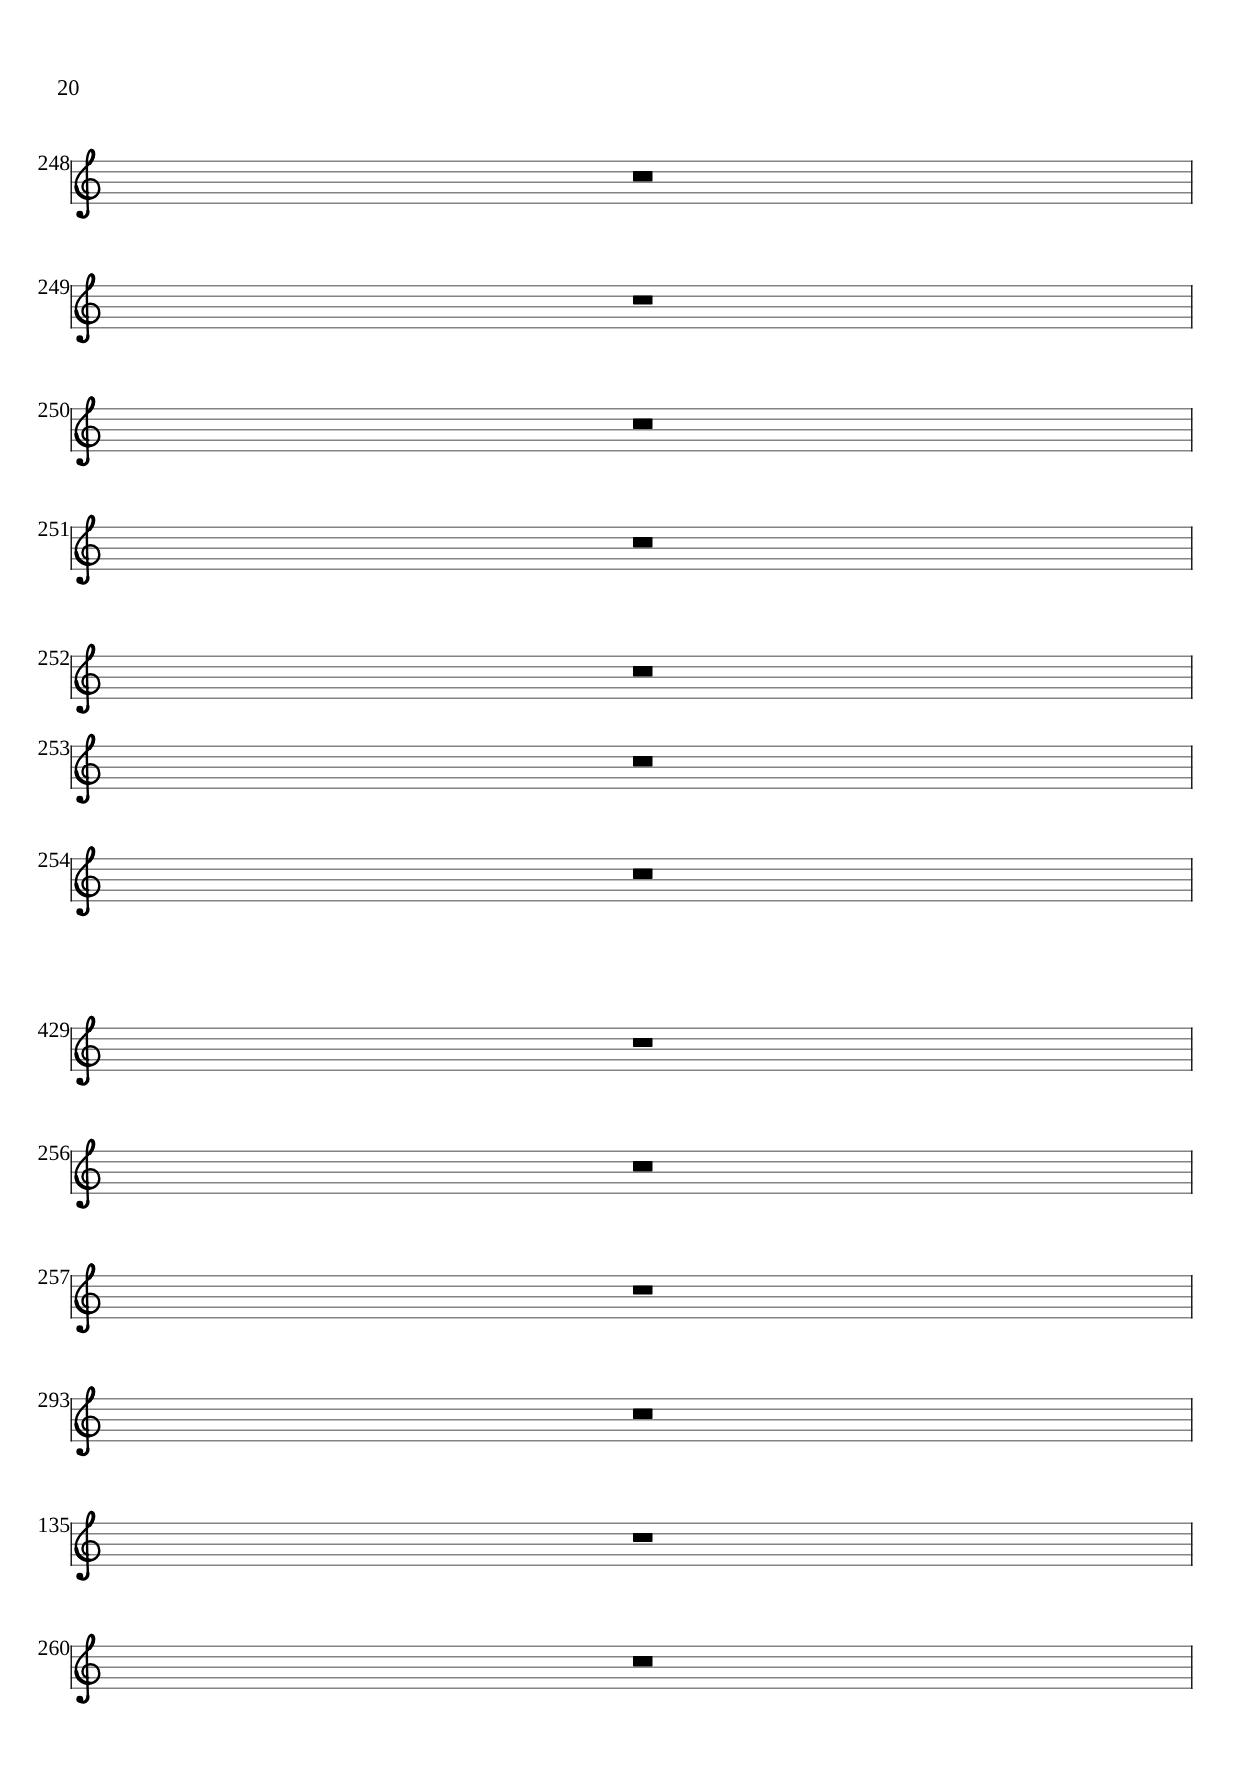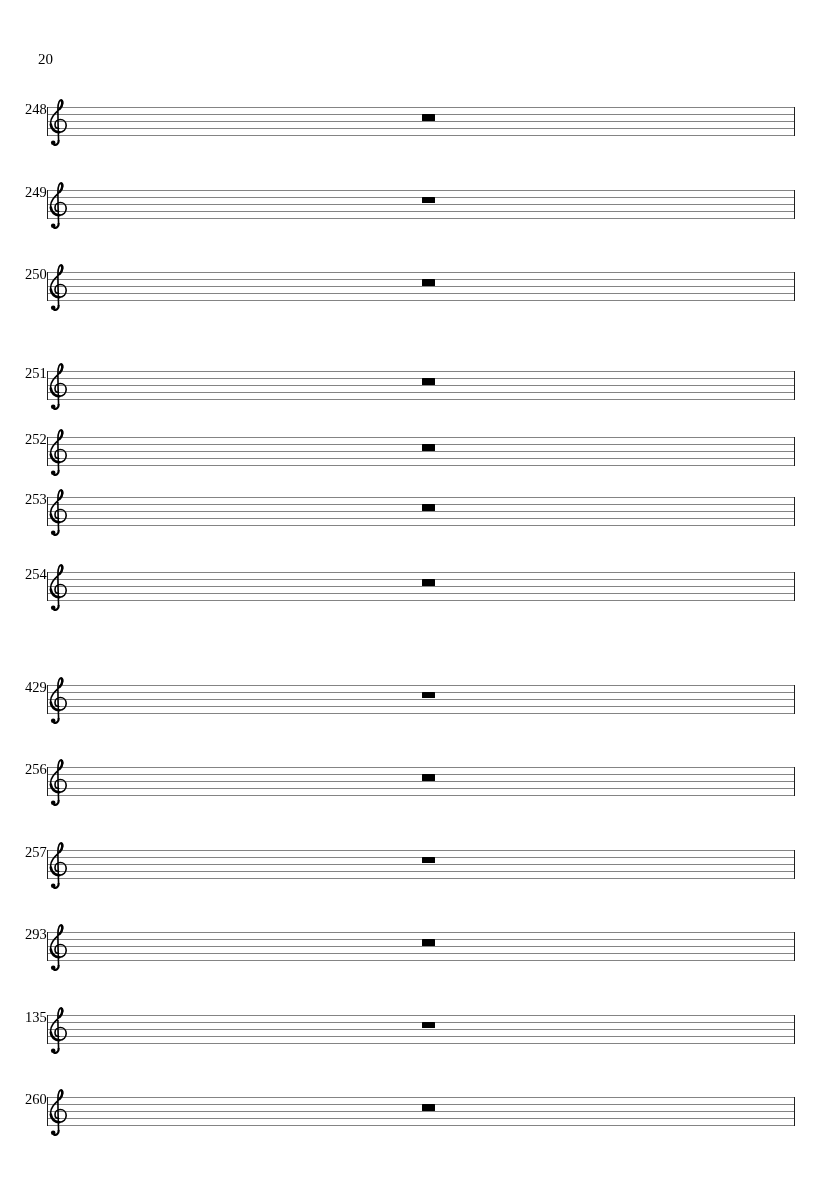--- a/index.html
+++ b/index.html
@@ -111,21 +111,21 @@
     <div class="sl sl5"></div>
     <div class="bar bl"></div>
     <div class="bar br"></div>
     <svg class="clef">
         <use href="#gclef"></use>
       </svg>
     <div class="rest"></div>
   </div>
 </div>
 
-<div class="system" style="top:355px">
+<div class="system" style="top:335px">
   <div class="mnum">251</div>
   <div class="staff">
     <div class="sl sl1"></div>
     <div class="sl sl2"></div>
     <div class="sl sl3"></div>
     <div class="sl sl4"></div>
     <div class="sl sl5"></div>
     <div class="bar bl"></div>
     <div class="bar br"></div>
     <svg class="clef">

